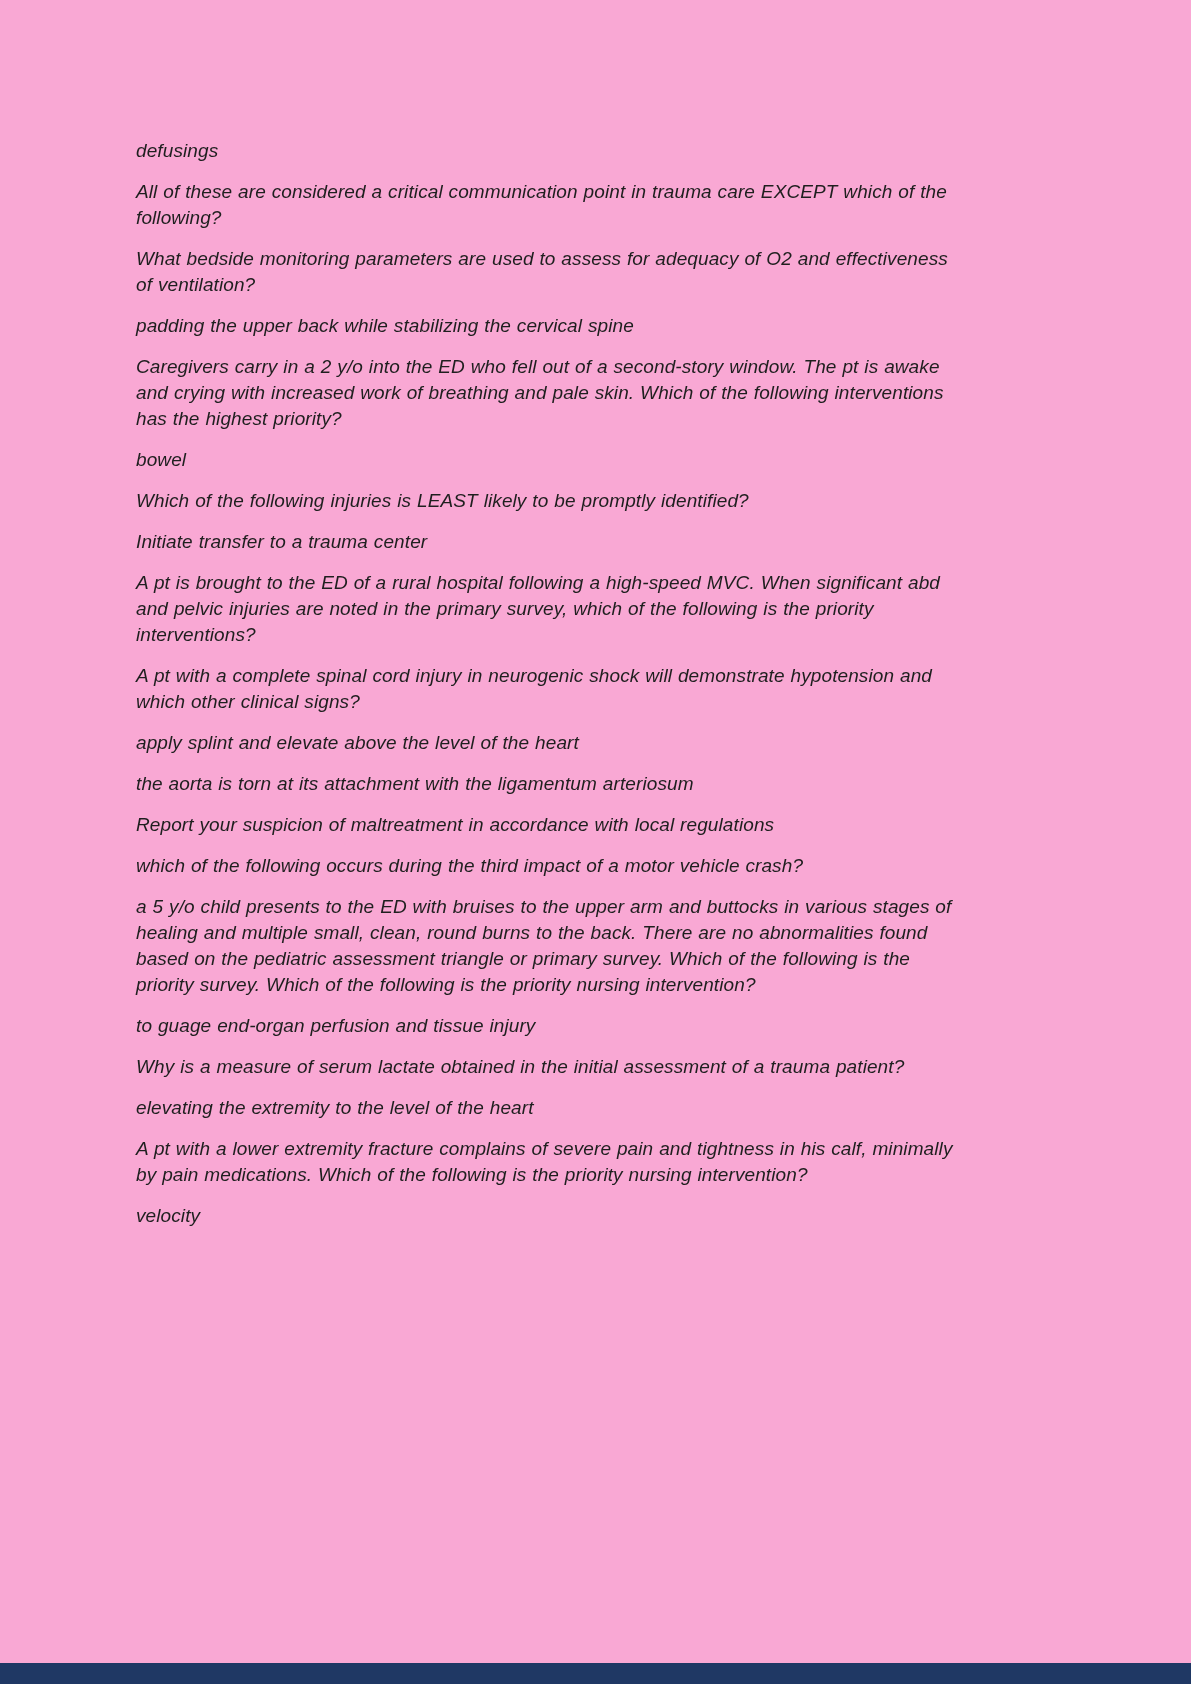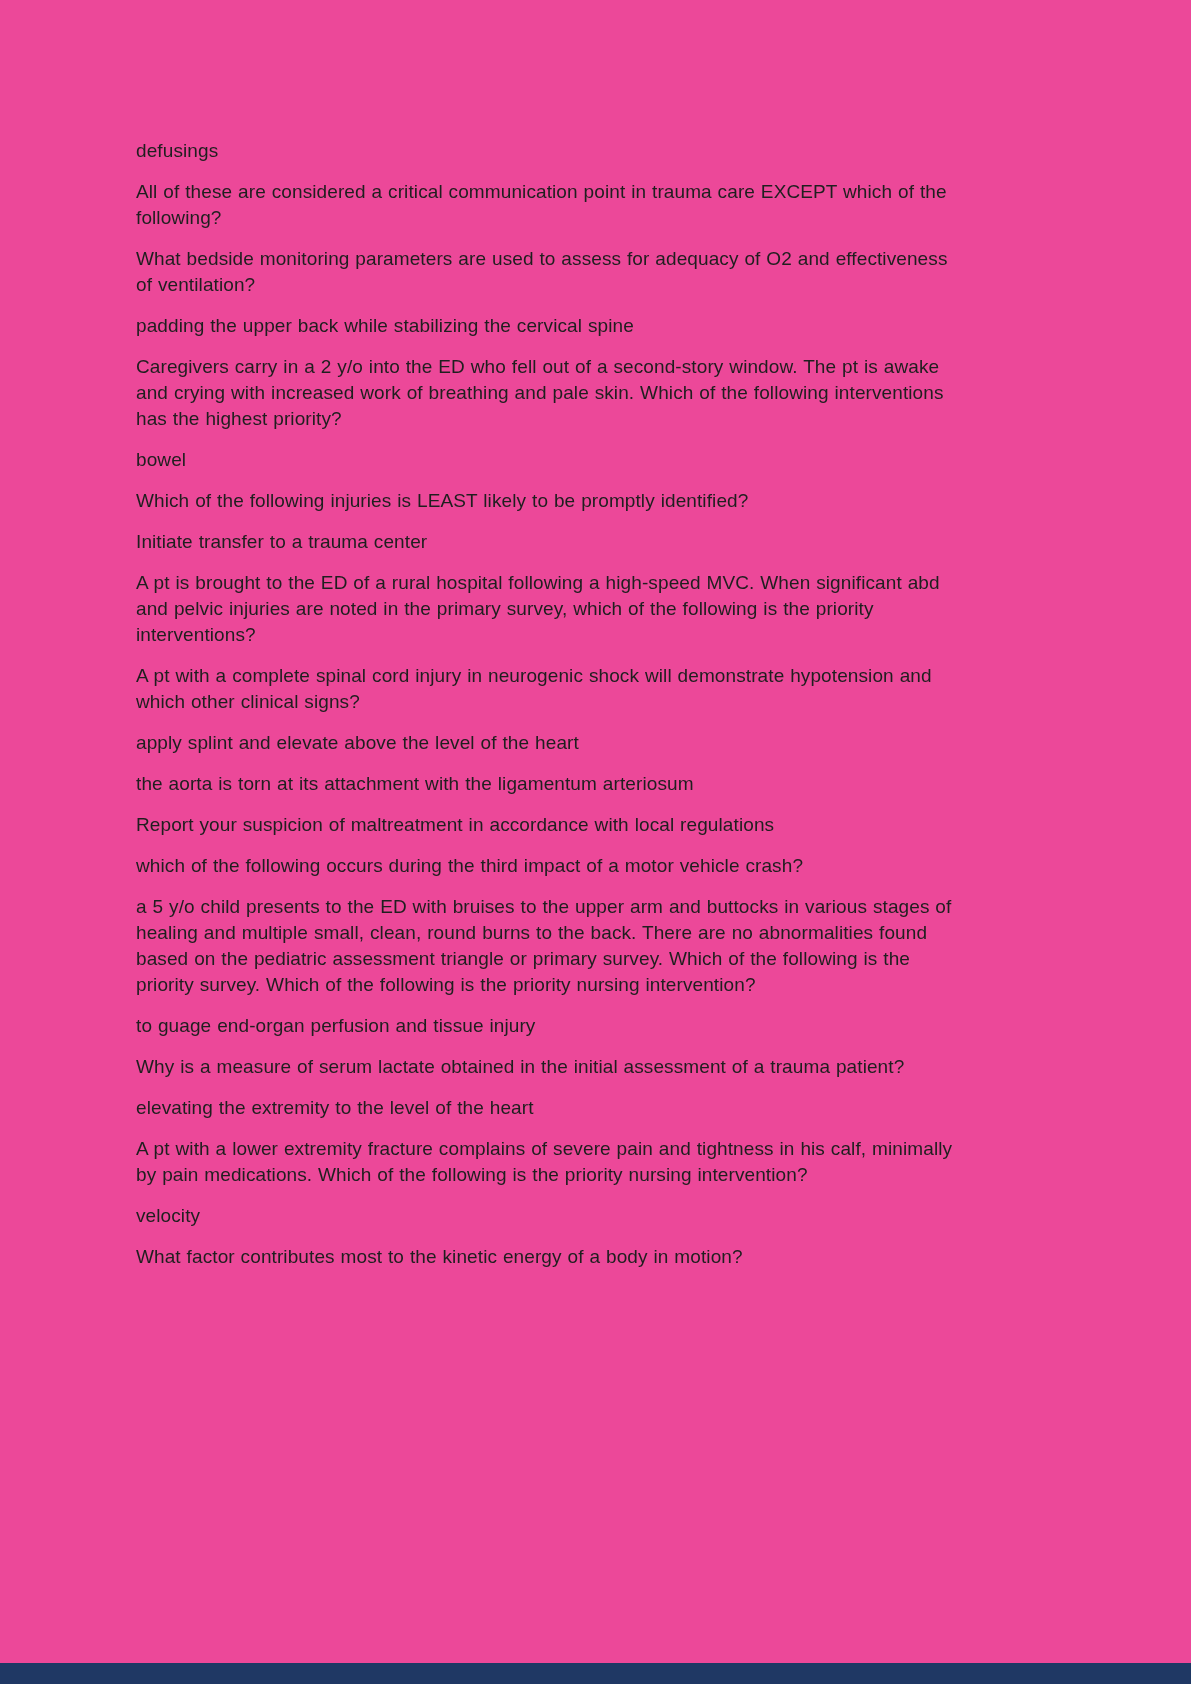--- a/index.html
+++ b/index.html
@@ -10,21 +10,22 @@
     font-family: "Liberation Sans", sans-serif;
     overflow: hidden;
     position: relative;
   }
   .page {
     position: absolute;
     top: 0;
     left: 0;
     width: 1191px;
     height: 1684px;
-    background: #ec4899;
+    background: #f9a8d4;
+    font-style: italic;
   }
   .content {
     padding: 138px 230px 0 136px;
     width: 100%;
   }
   .content p {
     font-size: 19px;
     line-height: 26px;
     color: #1f1f1f;
     margin-bottom: 15px;
@@ -58,16 +59,15 @@
     <p>apply splint and elevate above the level of the heart</p>
     <p>the aorta is torn at its attachment with the ligamentum arteriosum</p>
     <p>Report your suspicion of maltreatment in accordance with local regulations</p>
     <p>which of the following occurs during the third impact of a motor vehicle crash?</p>
     <p>a 5 y/o child presents to the ED with bruises to the upper arm and buttocks in various stages of healing and multiple small, clean, round burns to the back. There are no abnormalities found based on the pediatric assessment triangle or primary survey. Which of the following is the priority survey. Which of the following is the priority nursing intervention?</p>
     <p>to guage end-organ perfusion and tissue injury</p>
     <p>Why is a measure of serum lactate obtained in the initial assessment of a trauma patient?</p>
     <p>elevating the extremity to the level of the heart</p>
     <p>A pt with a lower extremity fracture complains of severe pain and tightness in his calf, minimally by pain medications. Which of the following is the priority nursing intervention?</p>
     <p>velocity</p>
-    <p>What factor contributes most to the kinetic energy of a body in motion?</p>
   </div>
   <div class="page-bottom-bar"></div>
 </div>
 
 </body></html>

